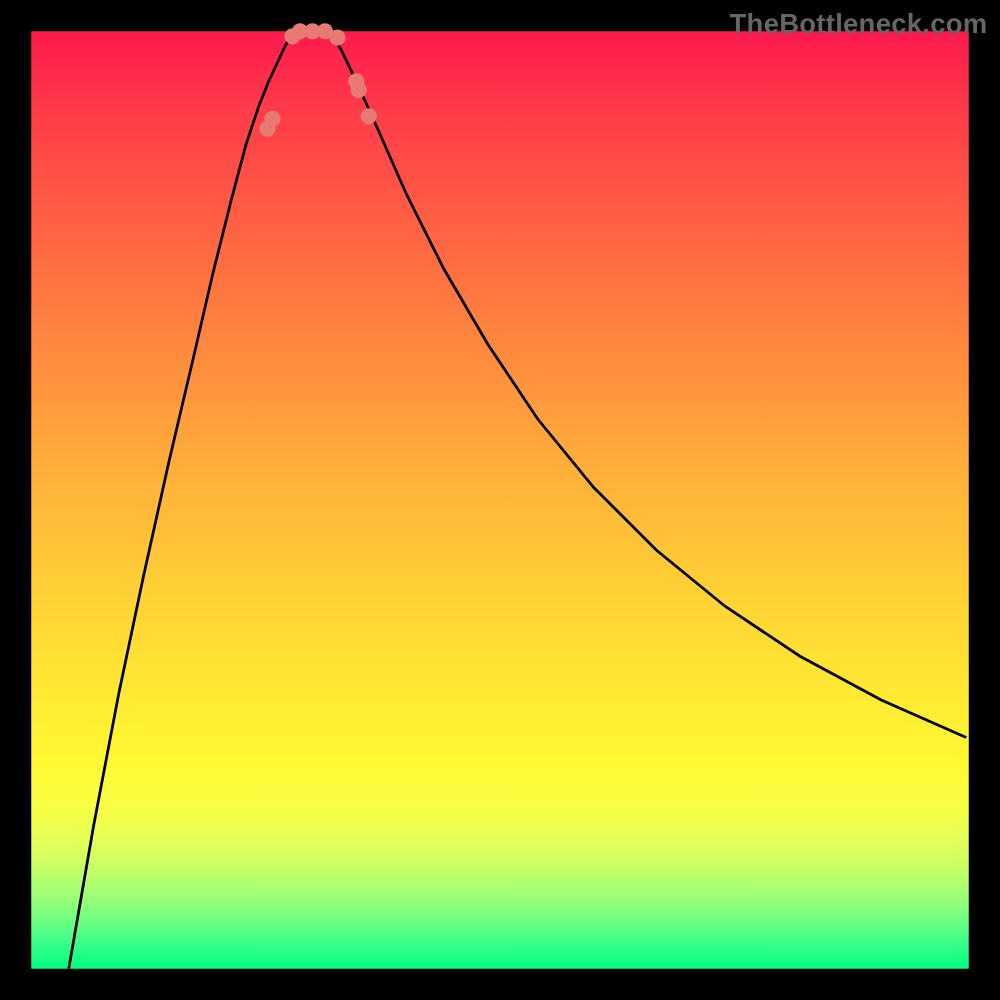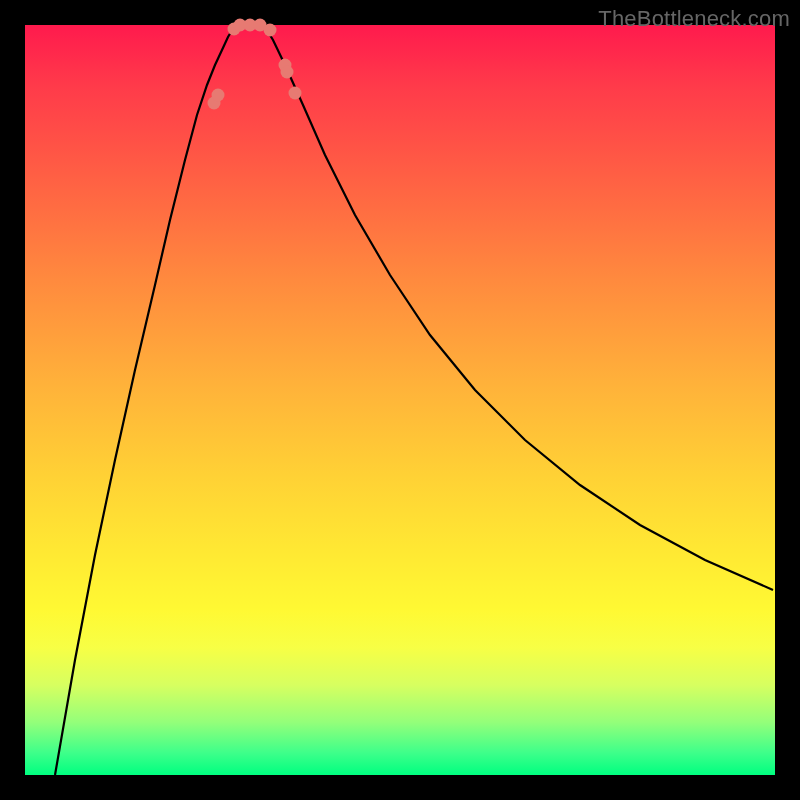--- a/index.html
+++ b/index.html
@@ -30,21 +30,21 @@
       #d7ff60 88%,
       #93ff7a 93%,
       #3fff8a 97%,
       #00ff80 100%);
   }
   .watermark {
     position: absolute;
     top: 6px;
     right: 10px;
     font-size: 22px;
-    font-weight: 400;
+    font-weight: 700;
     color: #666;
     letter-spacing: 0.2px;
   }
   svg.curve {
     position: absolute;
     left: 25px;
     top: 25px;
     width: 750px;
     height: 750px;
     overflow: visible;

